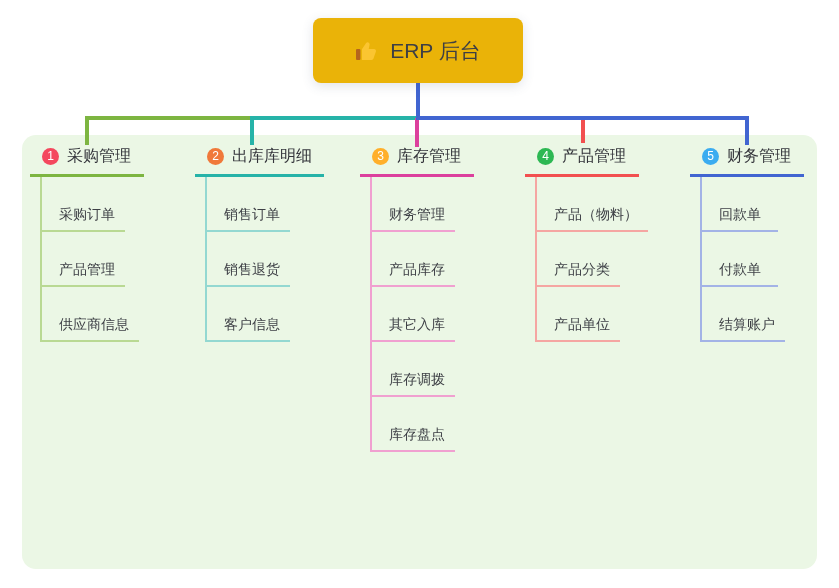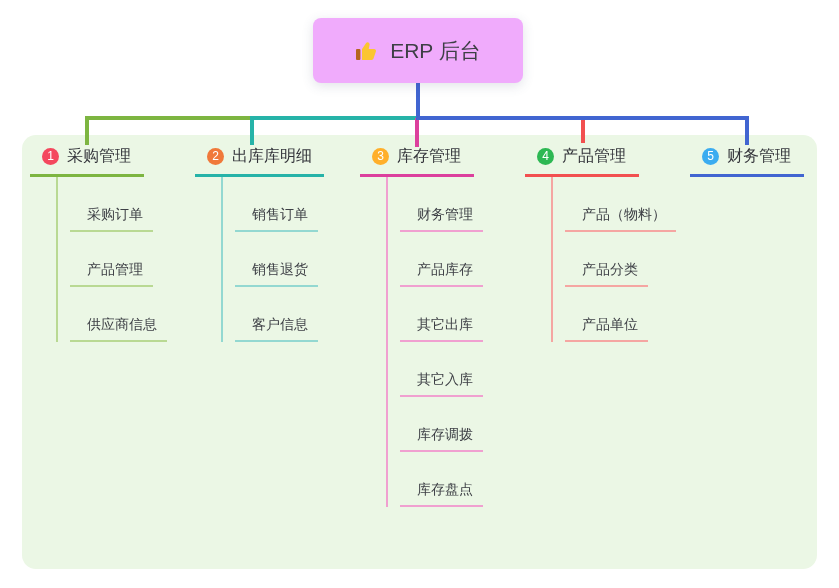--- a/index.html
+++ b/index.html
@@ -7,36 +7,36 @@
        font-family:"Liberation Sans","DejaVu Sans",sans-serif;}
   .stage{position:relative;width:839px;height:588px;}
 
   .panel{position:absolute;left:22px;top:135px;width:795px;height:434px;
          border-radius:14px;}
 
   .connectors{position:absolute;left:0;top:0;width:839px;height:588px;
               pointer-events:none;}
 
   .root-node{position:absolute;left:313px;top:18px;width:210px;height:65px;
-             background:#f0abfc;border-radius:8px;
+             background:#eab308;border-radius:8px;
              box-shadow:0 3px 12px rgba(70,80,110,.16);
              display:flex;align-items:center;justify-content:center;gap:11px;
              font-size:21px;font-weight:500;color:#3d3f45;cursor:pointer;}
   .thumb-icon{display:inline-flex;width:24px;height:24px;}
 
   .branch{position:absolute;top:146px;width:max-content;}
   .branch-heading{display:inline-flex;align-items:center;gap:8px;
                   box-sizing:border-box;min-width:114px;
                   padding:0 12px 7px 12px;
                   border-bottom:3px solid var(--line);
                   font-size:16px;font-weight:500;color:#35363c;cursor:pointer;}
   .badge{flex:0 0 auto;width:17px;height:17px;border-radius:50%;
          background:var(--badge);color:#ffffff;font-size:12px;line-height:17px;
          display:flex;align-items:center;justify-content:center;}
-  .children{margin-left:26px;border-left:2px solid var(--light);padding-left:12px;}
+  .children{margin-left:10px;border-left:2px solid var(--light);}
   .child{box-sizing:border-box;height:55px;width:max-content;min-width:76px;
          border-bottom:2px solid var(--light);
          display:flex;align-items:flex-end;
          padding:0 10px 6px 17px;
          font-size:14px;color:#3e4046;cursor:pointer;white-space:nowrap;}
 </style>
 </head>
 <body>
 
 <div class="stage">
@@ -93,23 +93,20 @@
         <span class="badge">3</span>
         <span>库存管理</span>
       </div><div class="children">
         <div class="child">
           <span>财务管理</span>
         </div>
         <div class="child">
           <span>产品库存</span>
         </div>
         <div class="child">
-          <span>其它出库</span>
-        </div>
-        <div class="child">
           <span>其它入库</span>
         </div>
         <div class="child">
           <span>库存调拨</span>
         </div>
         <div class="child">
           <span>库存盘点</span>
         </div>
       </div></div>
   <div class="branch" style="left: 525px; --line: #f25050; --light: #f5a6a2; --badge: #2db853;"><div class="branch-heading">
@@ -122,15 +119,25 @@
         <div class="child">
           <span>产品分类</span>
         </div>
         <div class="child">
           <span>产品单位</span>
         </div>
       </div></div>
   <div class="branch" style="left: 690px; --line: #4165d1; --light: #a3b3e6; --badge: #3bacf0;"><div class="branch-heading">
         <span class="badge">5</span>
         <span>财务管理</span>
+      </div><div class="children">
+        <div class="child">
+          <span>回款单</span>
+        </div>
+        <div class="child">
+          <span>付款单</span>
+        </div>
+        <div class="child">
+          <span>结算账户</span>
+        </div>
       </div></div>
 
 </div>
 
 </body></html>

